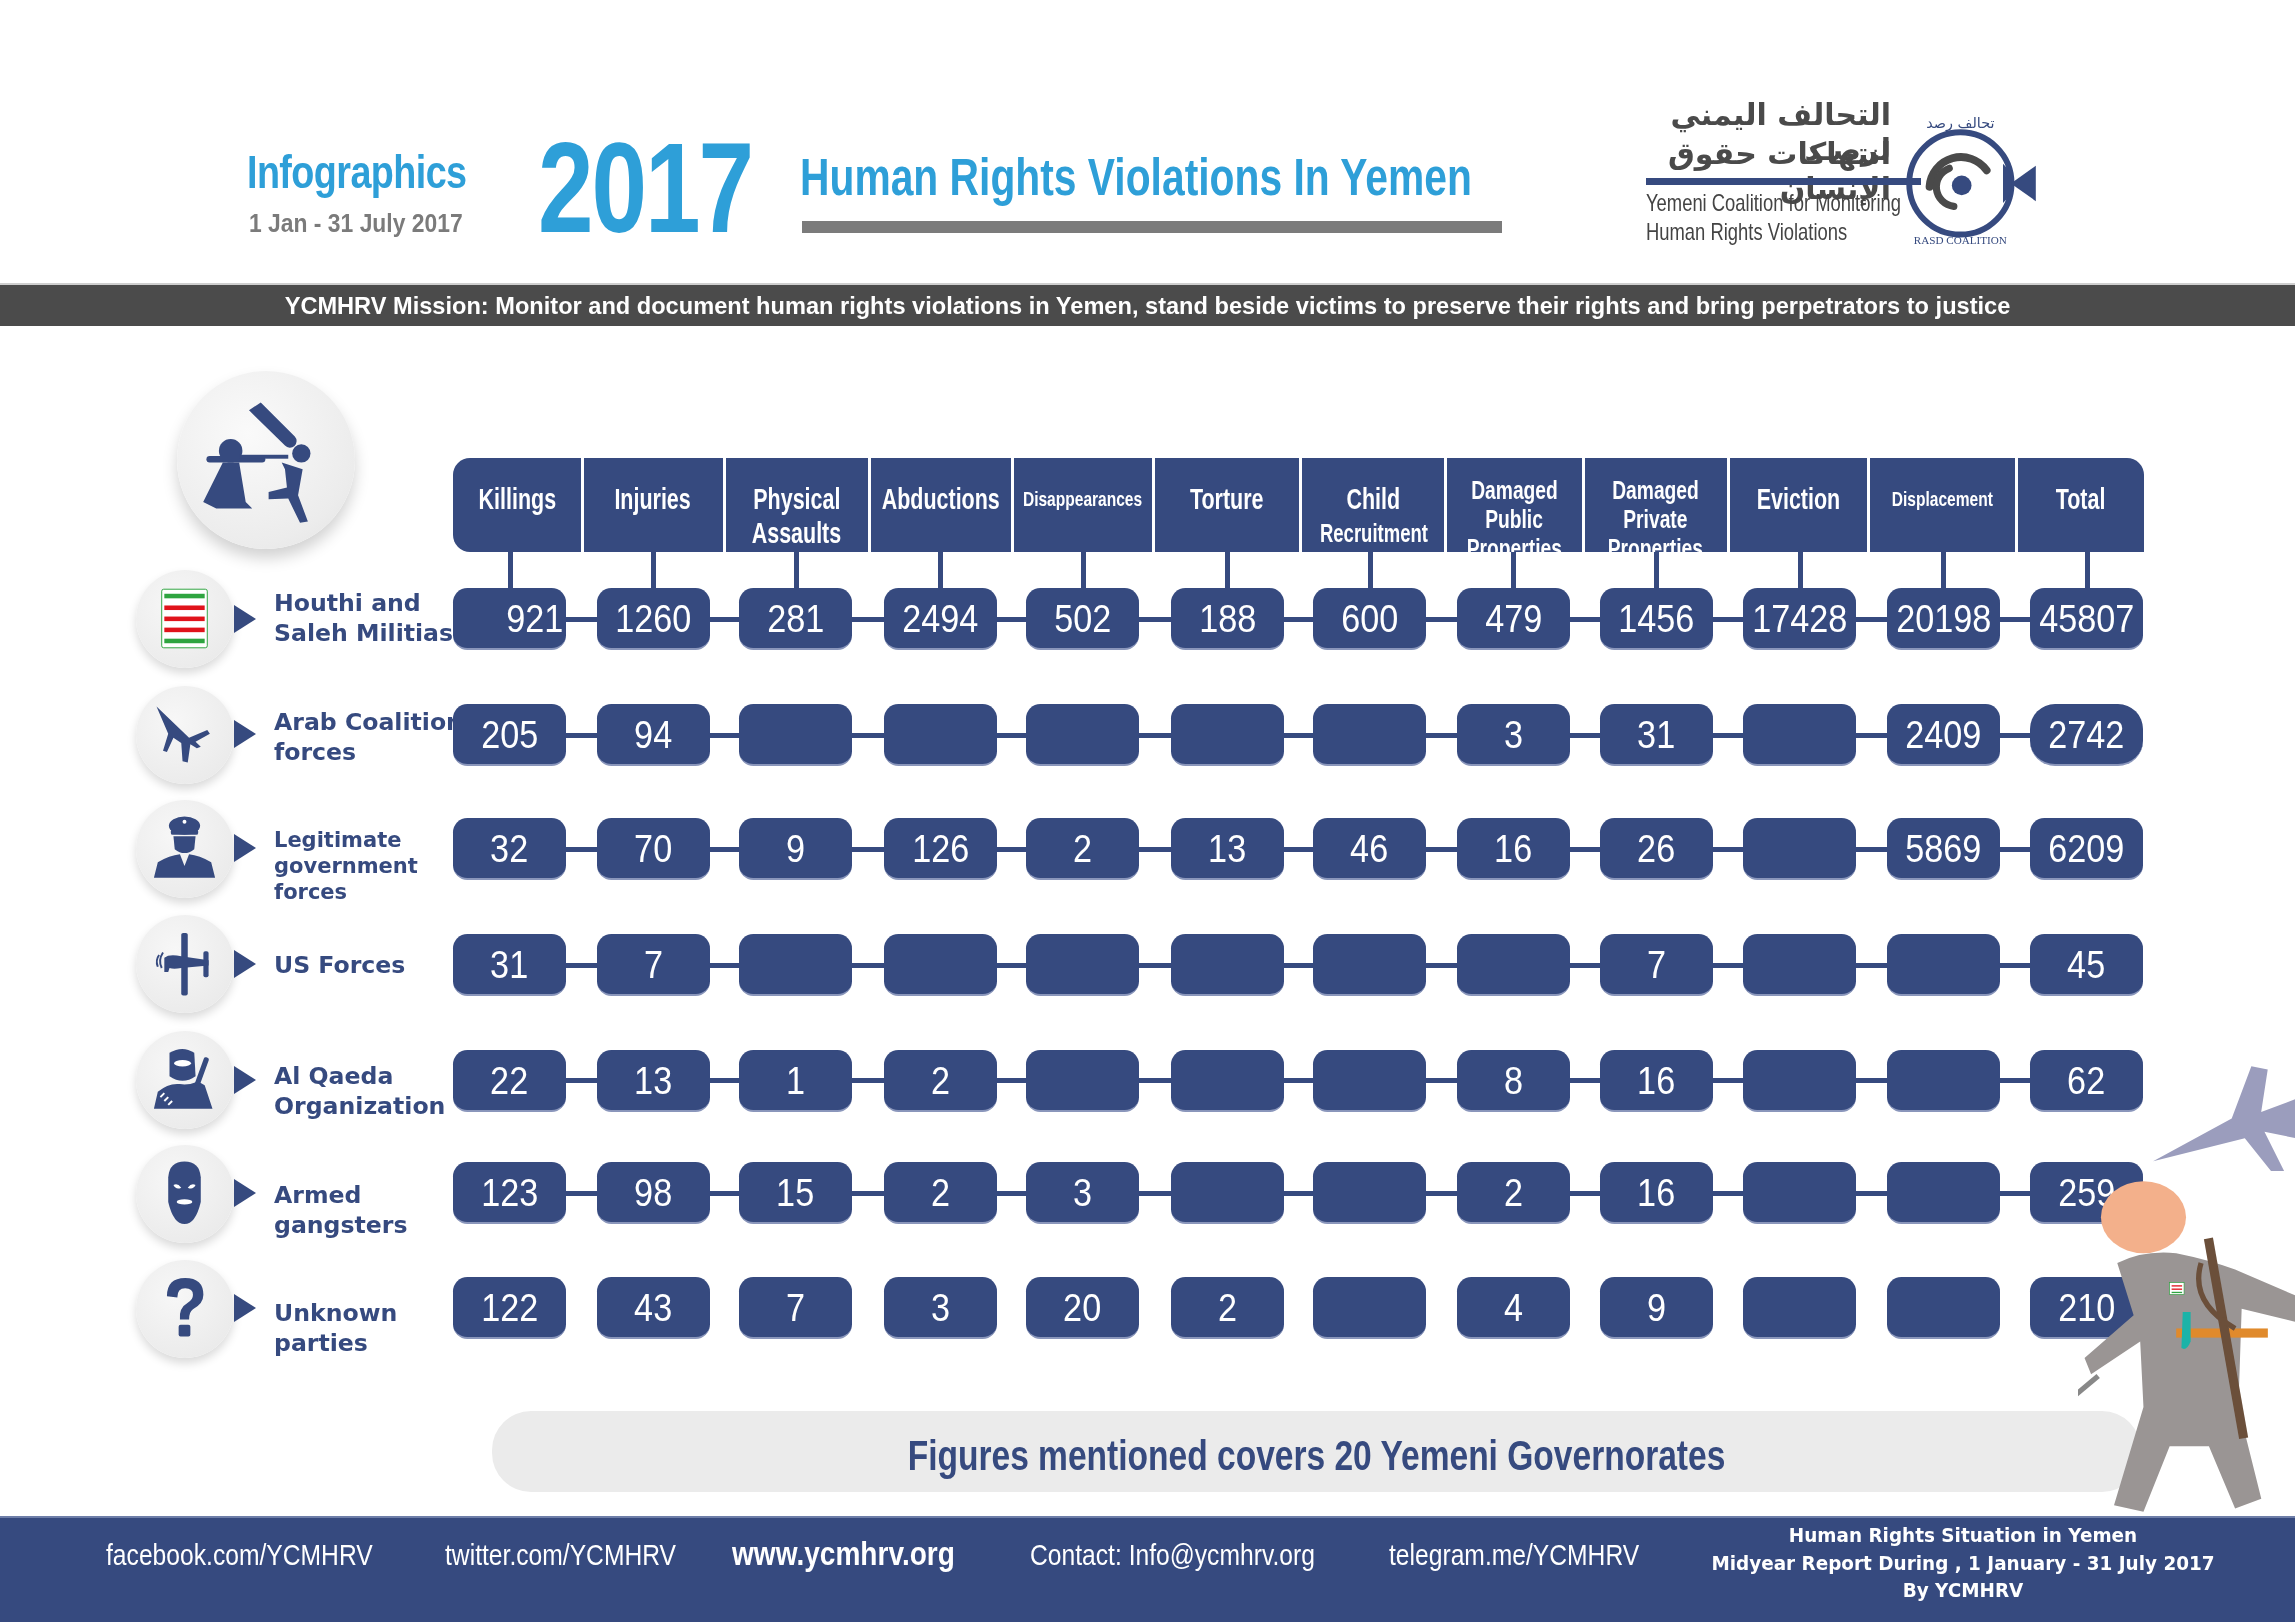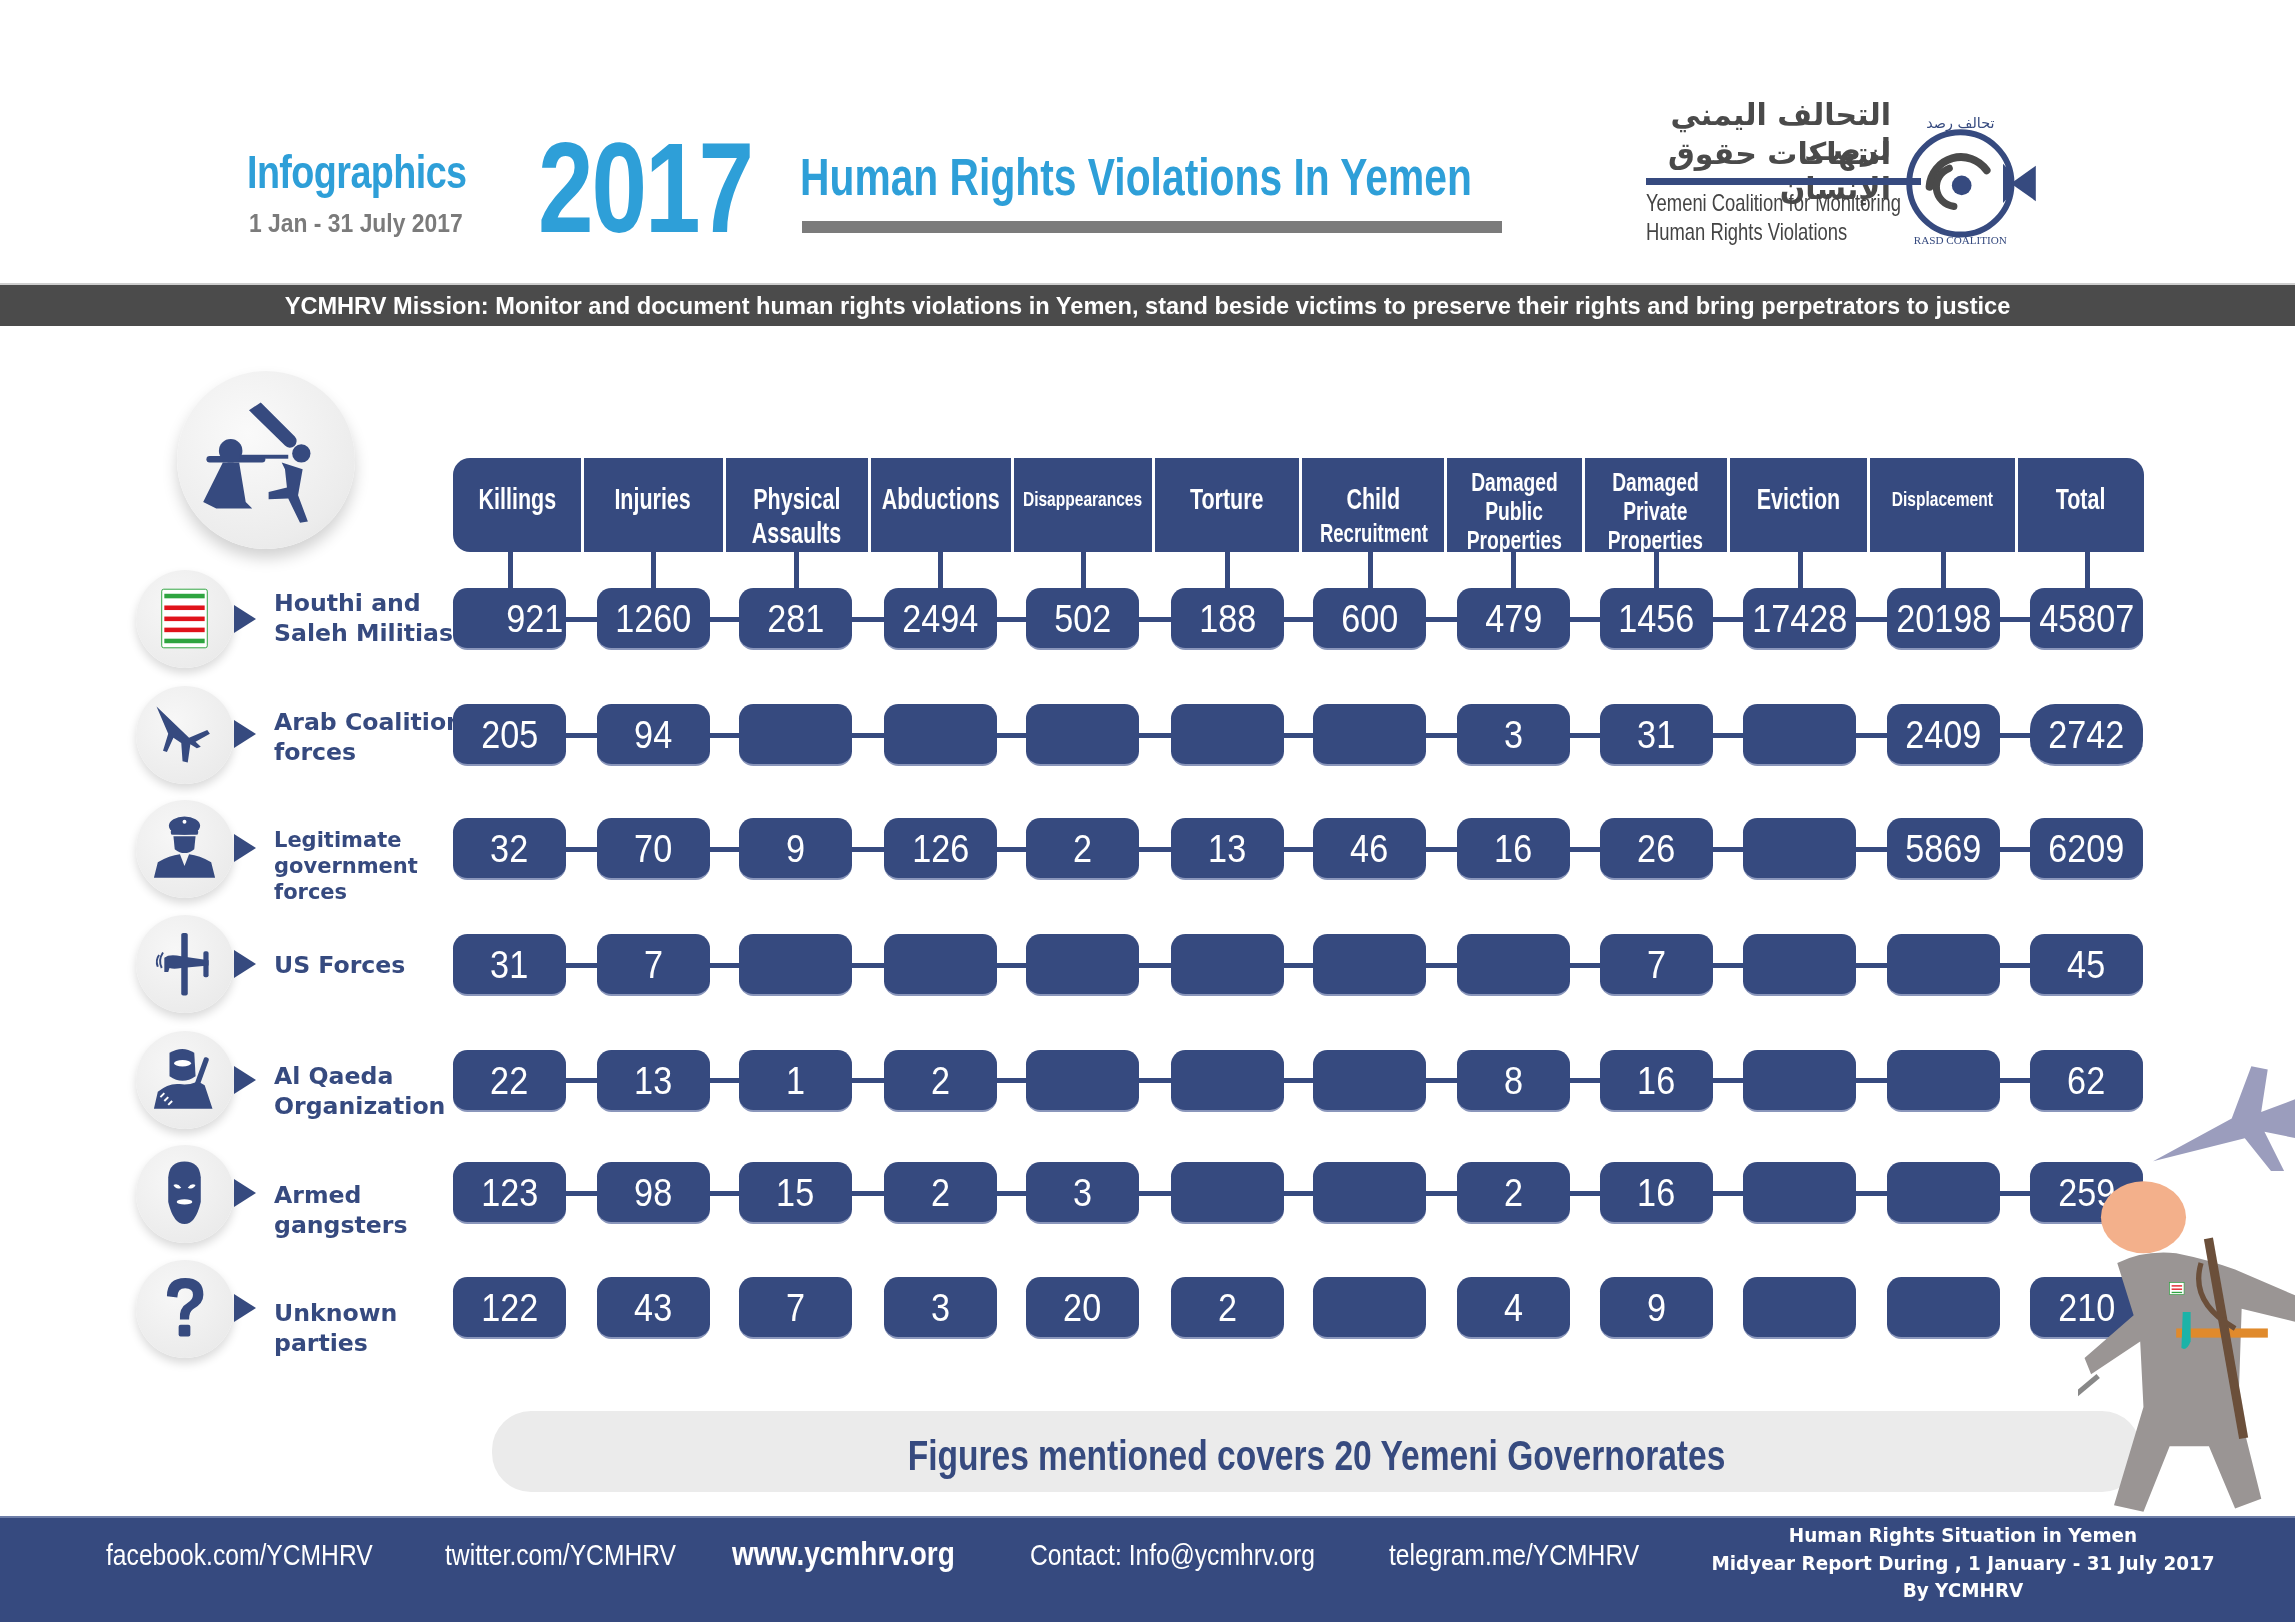--- a/index.html
+++ b/index.html
@@ -32,21 +32,21 @@
   .actor-circle svg { position: absolute; left: 14.4px; top: 14.4px; width: 69px; height: 69px; }
   .actor-arrow { left: 234px; width: 0; height: 0; border-top: 14.4px solid transparent; border-bottom: 14.4px solid transparent; border-left: 22px solid #364a7f; }
   .actor-label { left: 274px; font: bold 23.6px "DejaVu Sans", sans-serif; color: #364a7f; line-height: 30px; white-space: pre-line; }
   .actor-label.small { font-size: 21px; line-height: 26px; }
 
   
   .hdr { left: 453px; top: 458px; width: 1691px; height: 94px; background: #364a7f; border-radius: 17px 17px 0 17px; }
   .hdr-cell { position: absolute; top: 0; height: 94px; color: #fff; font: bold 29px "Liberation Sans", sans-serif; text-align: center; display: flex; flex-direction: column; align-items: center; line-height: 34px; padding-top: 23.6px; }
   .hdr-cell span { display: block; transform: scaleX(0.74); white-space: nowrap; }
   .hdr-cell.xs span { font-size: 21px; }
-  .hdr-cell.tight { padding-top: 10px; line-height: 29px; }
+  .hdr-cell.tight { padding-top: 18px; line-height: 29px; }
   .hdr-cell.tight span { font-size: 26px; }
   .hdr-div { position: absolute; top: 0; width: 2.6px; height: 94px; background: #ffffff; }
 
   
   .vconn { width: 5.2px; background: #364a7f; top: 552px; height: 37px; }
   .hconn { height: 5.2px; background: #364a7f; }
   .cell { width: 113px; height: 62px; background: #364a7f; border-radius: 14.4px; color: #fff; font: 38px "Liberation Sans", sans-serif; text-align: center; line-height: 62px; border-bottom: 2px solid #8a96bb; }
   .cell span { display: inline-block; transform: scaleX(0.9); }
 
   

